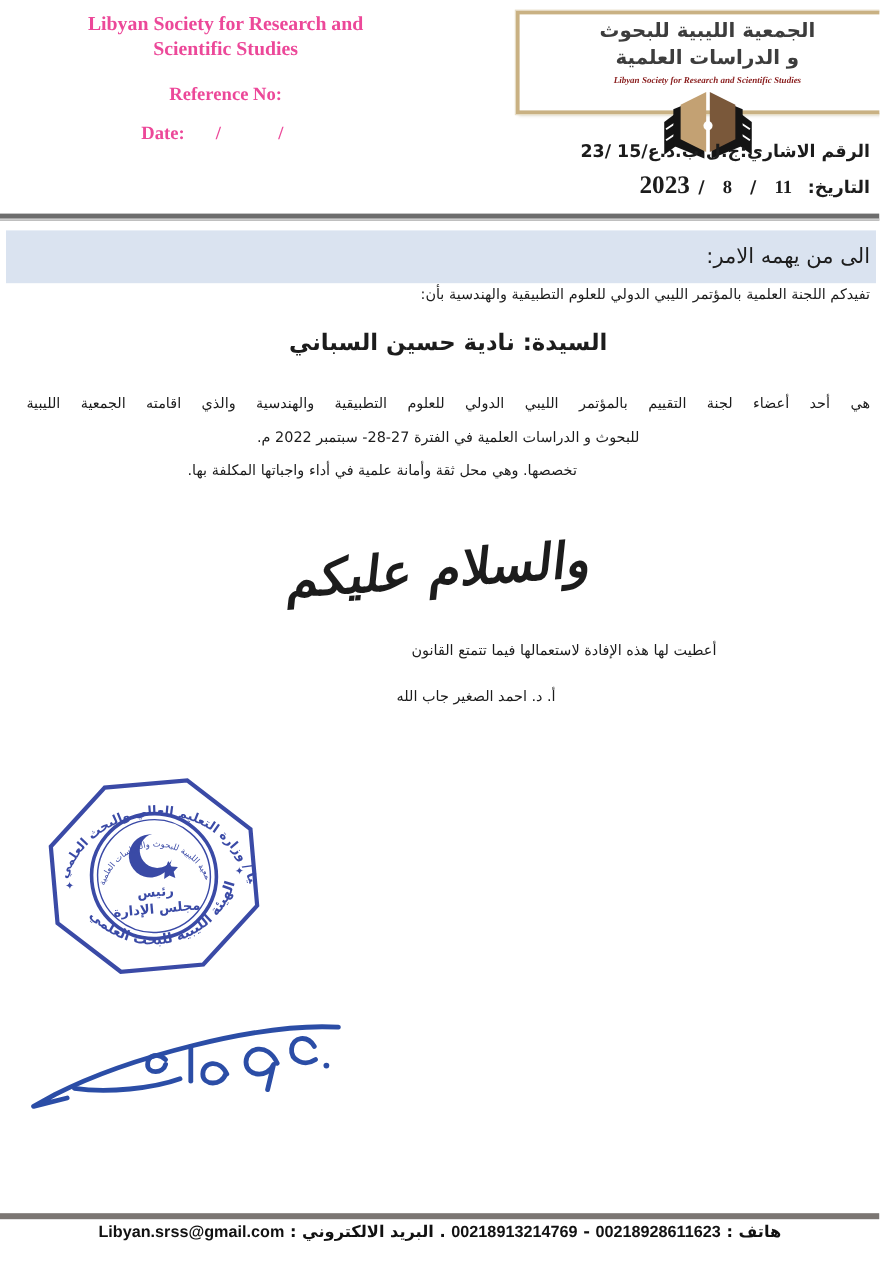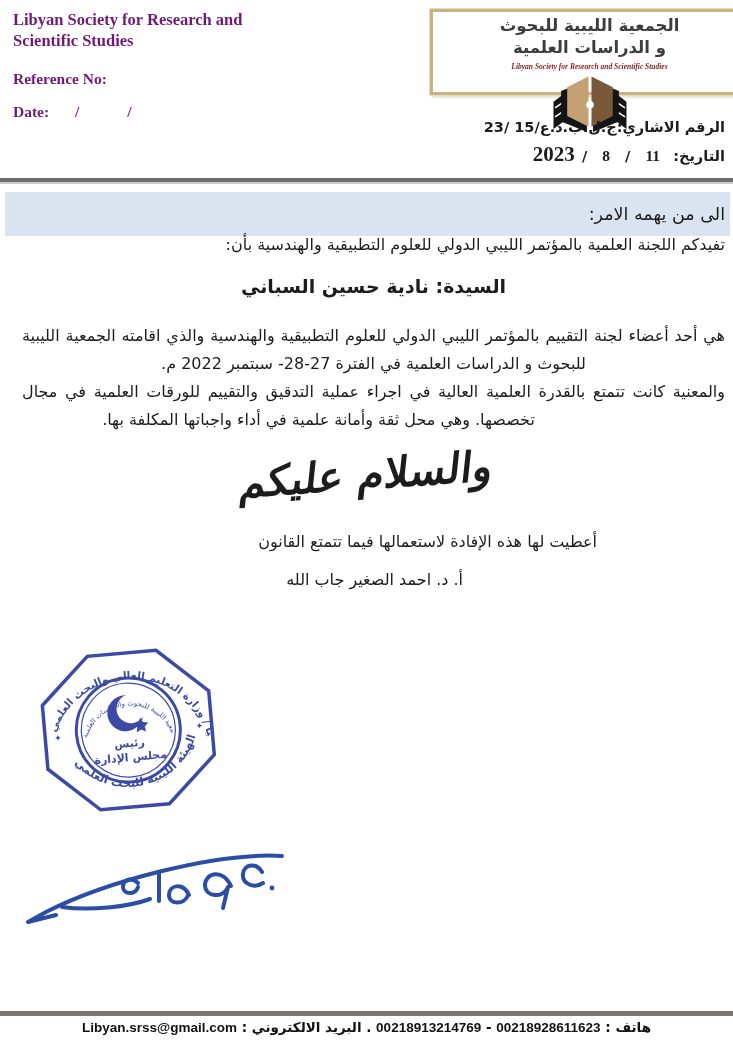--- a/index.html
+++ b/index.html
@@ -1,21 +1,21 @@
 <!DOCTYPE html>
 <html lang="ar"><head>
 <meta charset="utf-8">
 <style>
   html,body{margin:0;padding:0;background:#ffffff;}
   .page{position:relative;width:733px;height:1057px;background:#ffffff;overflow:hidden;
         font-family:"DejaVu Sans", sans-serif;color:#1c1c1c;}
 
   
   .hdr-left{position:absolute;left:13px;top:10px;width:350px;
-            font-family:"Liberation Serif", serif;font-weight:bold;color:#701a75;}
+            font-family:"Liberation Serif", serif;font-weight:bold;color:#ec4899;text-align:center;}
   .org-name{font-size:16.5px;line-height:1.25;}
   .ref-no{margin-top:19px;font-size:15.5px;}
   .date-row{margin-top:15px;font-size:15.5px;}
   .date-row .slashes{margin-left:22px;letter-spacing:22px;}
 
   
   .logo-box{position:absolute;left:430px;top:9px;width:319px;height:86px;
             border:3px solid #c9b183;box-shadow:0 0 0 1px #e6ddc6, 2px 2px 3px #d8d3c4;
             background:#ffffff;display:flex;flex-direction:column;align-items:center;
             box-sizing:border-box;padding:3px 6px;}
@@ -37,21 +37,21 @@
   .divider{position:absolute;left:0;right:0;top:178px;height:4px;background:#6d6d6d;
            border-bottom:2px solid #cdcdcd;}
   .footer-rule{position:absolute;left:0;right:0;top:1011px;height:5px;background:#7b7673;}
 
   
   .towhom{position:absolute;left:5px;right:3px;top:192px;height:44px;background:#dae3f0;
           direction:rtl;display:flex;align-items:center;font-size:17.5px;padding:0 5px;
           box-sizing:border-box;}
 
   
-  .body-line{position:absolute;left:22px;right:8px;direction:rtl;font-size:16px;line-height:28px;}
+  .body-line{position:absolute;left:22px;right:8px;direction:rtl;font-size:12px;line-height:28px;}
   .intro{top:231px;text-align:right;}
   .name-line{top:272px;text-align:center;font-size:19px;font-weight:bold;}
   .paras{top:322px;}
   .jline{text-align:justify;text-align-last:justify;}
   .cline{text-align:center;}
   .cline-shift{text-align:center;transform:translateX(-55px);}
   .salam{position:absolute;left:0;right:0;top:452px;text-align:center;}
   .salam span{display:inline-block;font-size:42px;font-weight:bold;
               font-family:"DejaVu Serif", serif;transform:skewX(-10deg) rotate(-4deg);
               line-height:1.1;}
@@ -130,21 +130,20 @@
   <div class="towhom">
     <span>الى من يهمه الامر:</span>
   </div>
 
   <div class="body-line intro">تفيدكم اللجنة العلمية بالمؤتمر الليبي الدولي للعلوم التطبيقية والهندسية بأن:</div>
   <div class="body-line name-line">السيدة: نادية حسين السباني</div>
 
   <div class="body-line paras">
     <div class="jline">هي أحد أعضاء لجنة التقييم بالمؤتمر الليبي الدولي للعلوم التطبيقية والهندسية والذي اقامته الجمعية الليبية</div>
     <div class="cline">للبحوث و الدراسات العلمية في الفترة 27-28- سبتمبر 2022 م.</div>
-    <div class="jline">والمعنية كانت تتمتع بالقدرة العلمية العالية في اجراء عملية التدقيق والتقييم للورقات العلمية في مجال</div>
     <div class="cline-shift">تخصصها. وهي محل ثقة وأمانة علمية في أداء واجباتها المكلفة بها.</div>
   </div>
 
   <div class="salam">
     <span>والسلام عليكم</span>
   </div>
 
   <div class="body-line closing">أعطيت لها هذه الإفادة لاستعمالها فيما تتمتع القانون</div>
   <div class="body-line signatory">أ. د. احمد الصغير جاب الله</div>
 

